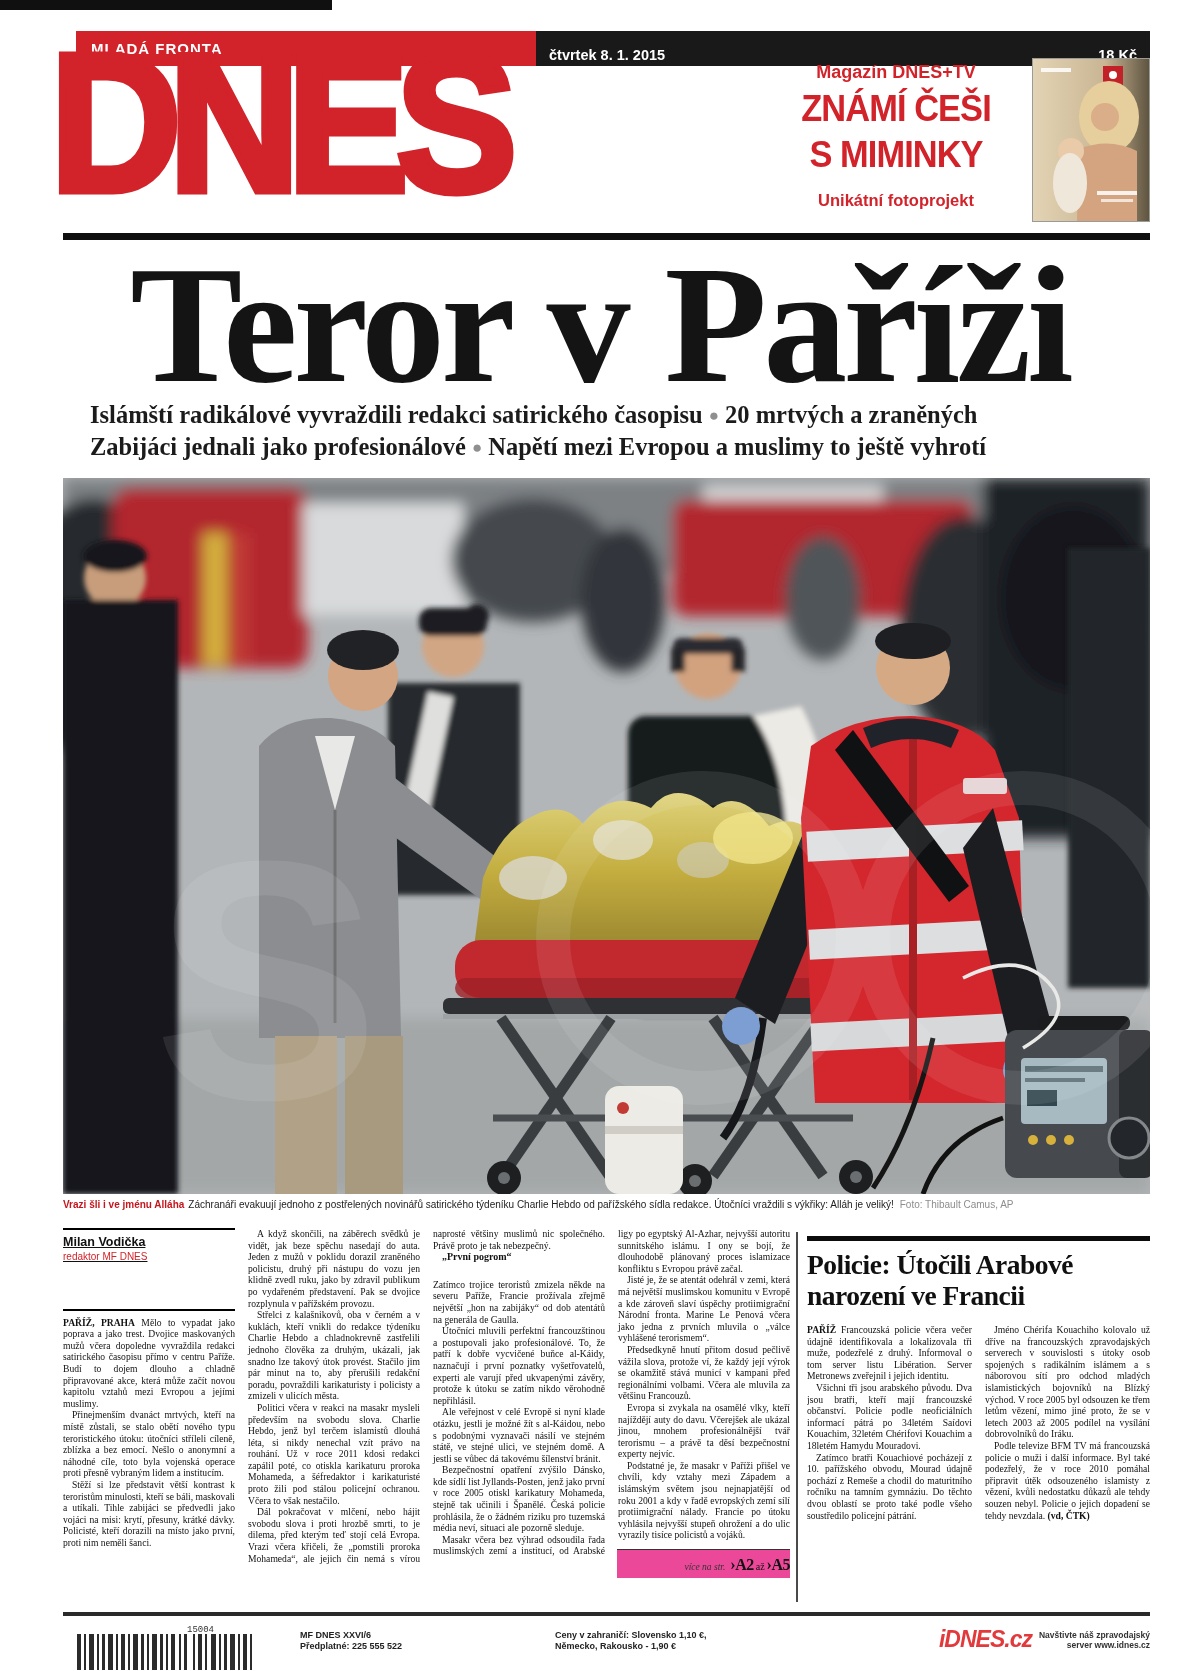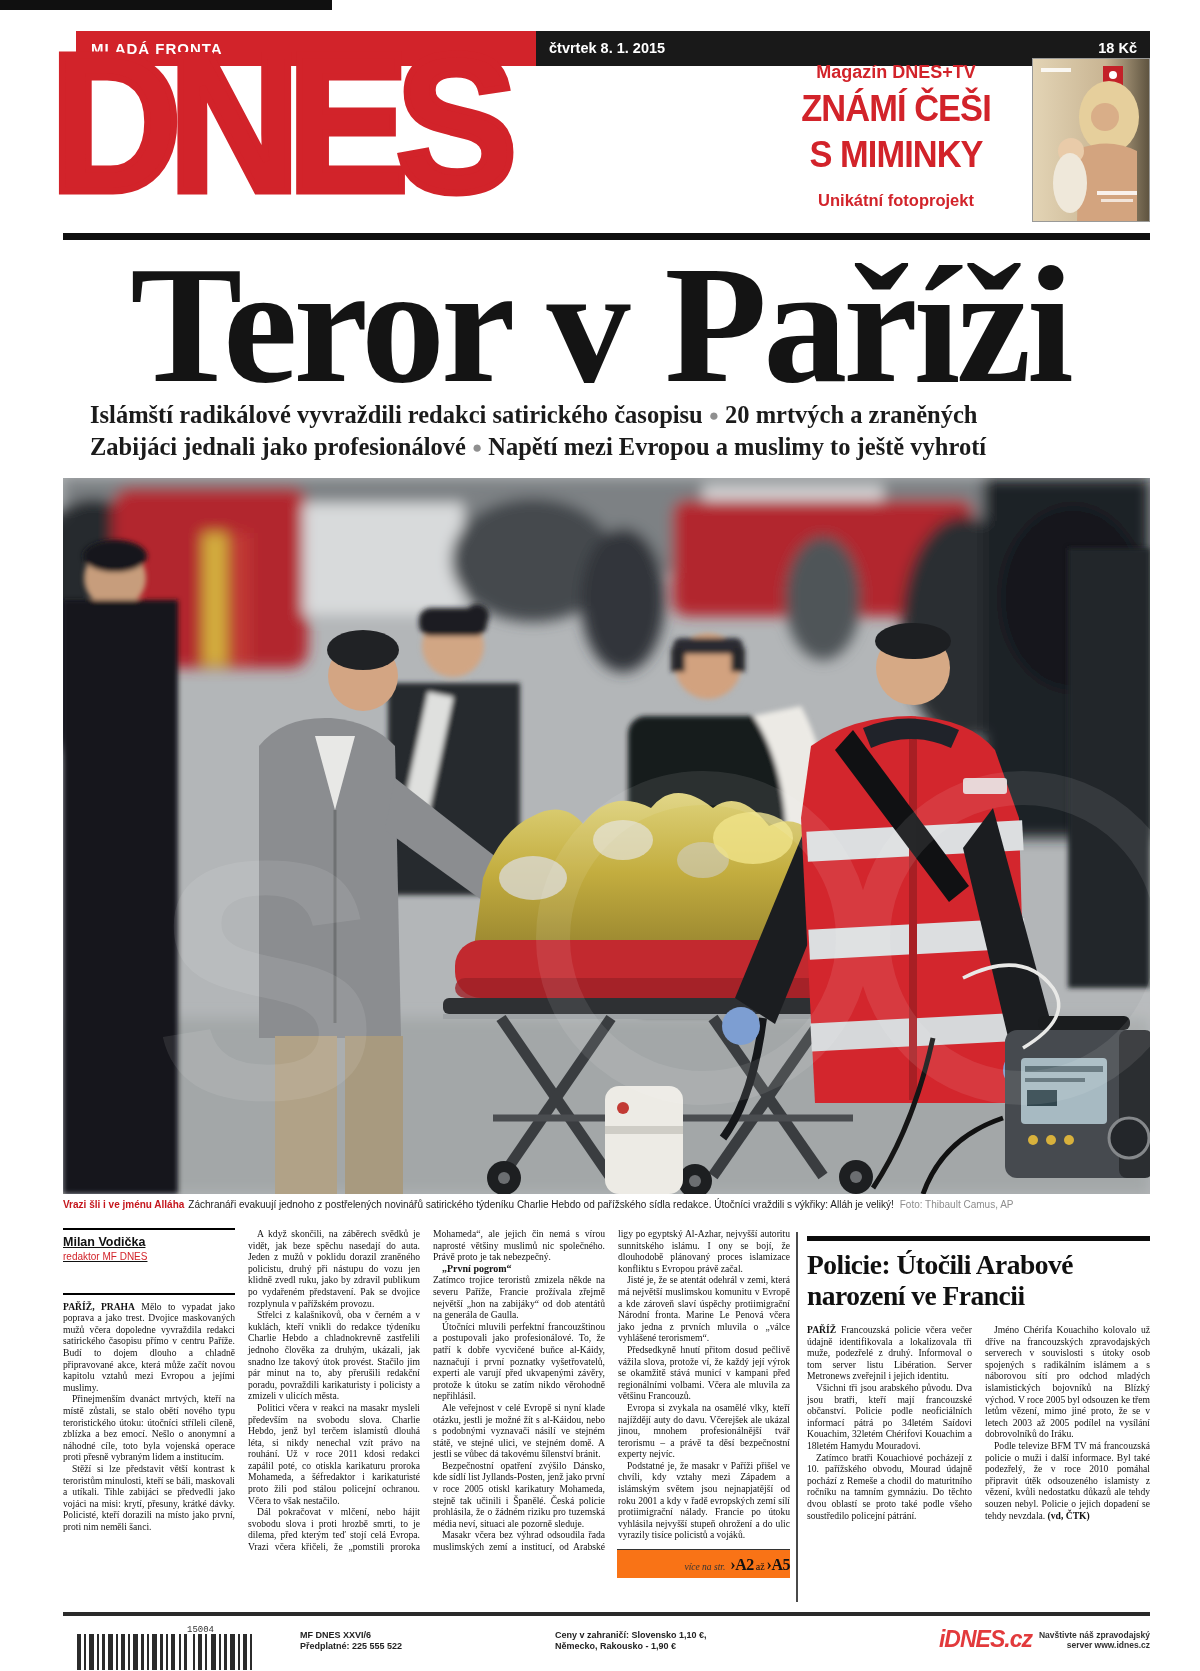--- a/index.html
+++ b/index.html
@@ -10,21 +10,21 @@
   
   .topstrip{left:0;top:0;width:332px;height:10px;background:#101010;}
 
   
   .pubbar{left:76px;top:31px;width:469px;height:35px;background:#d2232a;color:#fff;
           font-family:"Liberation Sans",sans-serif;font-weight:bold;font-size:15px;
           line-height:35px;padding-left:15px;letter-spacing:1px;box-sizing:border-box;}
   .datebar{left:536px;top:31px;width:614px;height:35px;background:#191919;color:#fff;
            font-family:"Liberation Sans",sans-serif;font-weight:bold;font-size:14.5px;
            line-height:35px;display:flex;justify-content:space-between;
-           padding:0 13px;box-sizing:border-box;}
+           padding:7px 13px;box-sizing:border-box;}
 
   
   .logo{left:50px;top:34px;font-family:"Liberation Sans",sans-serif;font-weight:bold;
         font-size:196px;line-height:180px;color:#d2232a;letter-spacing:-14px;
         -webkit-text-stroke:7px #d2232a;transform:scaleX(.93);transform-origin:left top;}
 
   
   .promo{left:765px;top:62px;width:262px;text-align:center;color:#d2232a;
          font-family:"Liberation Sans",sans-serif;font-weight:bold;}
   .promo .kick{font-size:18px;letter-spacing:0;}
@@ -49,29 +49,29 @@
   
   .caption{left:63px;top:1198px;width:1087px;font-family:"Liberation Sans",sans-serif;
            font-size:10px;line-height:14px;white-space:nowrap;overflow:hidden;color:#1c1c1c;}
   .caption .lead{color:#c5161d;font-weight:bold;padding-right:4px;}
   .caption .credit{color:#8d8d8d;padding-left:6px;}
 
   
   .mainflow{left:63px;top:1228px;width:727px;height:376px;column-count:4;column-gap:13px;
             font-size:9.6px;line-height:11.6px;text-align:justify;overflow:hidden;}
   .mainflow p{margin:0;text-indent:9px;}
-  .mainflow p.noind{text-indent:0;}
+  .mainflow p.noind{text-indent:0;margin-top:16px;}
   .byline{border-top:2.5px solid #000;padding:5px 0 30px 0;break-inside:avoid;text-decoration:underline;}
   .byline .nm{font-family:"Liberation Sans",sans-serif;font-weight:bold;font-size:12.5px;line-height:14px;}
   .byline .rl{font-family:"Liberation Sans",sans-serif;font-size:10px;color:#d2232a;margin-top:2px;}
   .leadrule{border-top:2.5px solid #000;padding-top:6px;}
   .ldin{font-weight:bold;}
   .asub{font-weight:bold;font-size:10px;margin:7px 0 3px 0;text-indent:0;}
 
-  .marker{left:617px;top:1549px;width:173px;background:#f97316;border-top:1.5px solid #333;
+  .marker{left:617px;top:1549px;width:173px;background:#ec4899;border-top:1.5px solid #333;
           text-align:right;padding:6px 0 4px 10px;box-sizing:border-box;}
   .marker .pref{font-style:italic;font-size:9.5px;color:#333;padding-right:5px;}
   .marker .pg{font-weight:bold;font-size:16px;letter-spacing:-0.5px;}
   .marker .az{font-size:10px;padding:0 2px;}
 
   .vdivider{left:796px;top:1232px;width:2px;height:370px;background:#4a4a4a;}
 
   
   .policebox{left:807px;top:1236px;width:343px;}
   .pb-rule{height:5px;background:#0c0c0c;}

